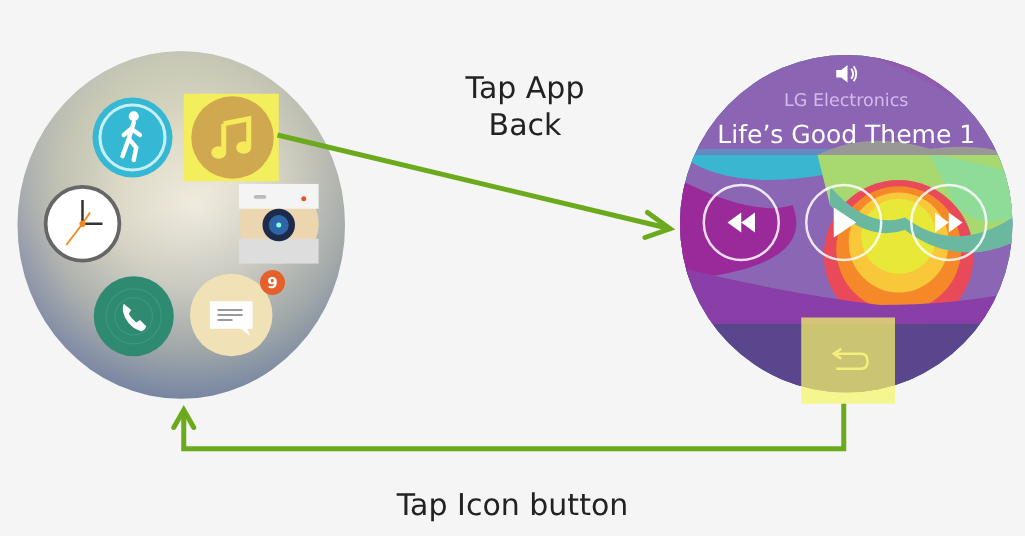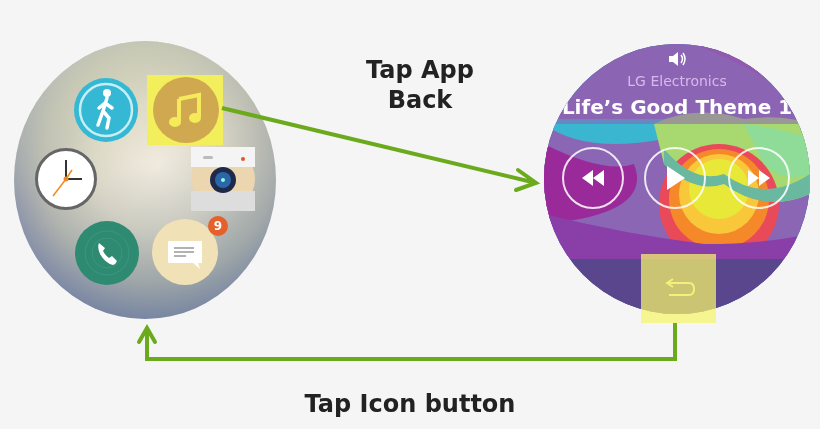--- a/index.html
+++ b/index.html
@@ -3,21 +3,21 @@
 <meta charset="utf-8">
 <style>
   html,body{margin:0;padding:0;}
   body{width:820px;height:429px;background:#f5f5f5;position:relative;overflow:hidden;font-family:"DejaVu Sans","Liberation Sans",sans-serif;}
   .abs{position:absolute;}
   .watch-left{left:14px;top:41px;width:262px;height:278px;border-radius:50%;overflow:hidden;
     background:radial-gradient(circle at 55% 45%, #f2ece0 0%, #dcd8c8 30%, #b6b8b0 55%, #7f88a8 78%, #5c6e9a 100%);}
   .watch-left .wash{position:absolute;inset:0;background:linear-gradient(160deg, rgba(230,230,190,0.6) 0%, rgba(0,0,0,0) 45%, rgba(70,100,140,0.35) 100%);}
   .app{position:absolute;border-radius:50%;}
   .watch-right{left:544px;top:44px;width:266px;height:270px;border-radius:50%;overflow:hidden;background:#0369a1;}
-  .label{color:#222;font-size:24px;text-align:center;line-height:30px;font-weight:bold;}
+  .label{color:#222;font-size:24px;text-align:center;line-height:30px;}
   .ctrl{position:absolute;width:62px;height:62px;border:2px solid rgba(255,255,255,0.85);border-radius:50%;display:flex;align-items:center;justify-content:center;box-sizing:border-box;}
 </style>
 </head>
 <body>
 
 <div class="abs watch-left">
   <div class="wash"></div>
 
   <div class="app" style="left:60px;top:37px;width:64px;height:64px;background:#34b8d4;">
     <svg width="64" height="64" viewBox="0 0 64 64">
@@ -100,21 +100,21 @@
   </svg>
 
   <div class="abs" style="left:122px;top:5px;width:24px;height:20px;">
     <svg width="24" height="20" viewBox="0 0 24 20">
       <path d="M3 7 H7 L12 3 V17 L7 13 H3 Z" fill="#fff"></path>
       <path d="M15 6 Q18 10 15 14" stroke="#fff" stroke-width="1.5" fill="none"></path>
       <path d="M17 4 Q21 10 17 16" stroke="#fff" stroke-width="1.5" fill="none"></path>
     </svg>
   </div>
   <div class="abs" style="left:0;width:266px;top:29px;text-align:center;color:#d8b8ec;font-size:14px;">LG Electronics</div>
-  <div class="abs" style="left:0;width:266px;top:51px;text-align:center;color:#fff;font-size:20px;font-weight:bold;">Life’s Good Theme 1</div>
+  <div class="abs" style="left:0;width:266px;top:51px;text-align:center;color:#fff;font-size:20px;">Life’s Good Theme 1</div>
 
   <div class="ctrl" style="left:18px;top:103px;">
     <svg width="28" height="20" viewBox="0 0 28 20">
       <path d="M14 2 L3 10 L14 18 Z M25 2 L14 10 L25 18 Z" fill="#fff"></path>
     </svg>
   </div>
   <div class="ctrl" style="left:100px;top:103px;">
     <svg width="26" height="28" viewBox="0 0 26 28">
       <path d="M5 2 L23 14 L5 26 Z" fill="#fff"></path>
     </svg>

